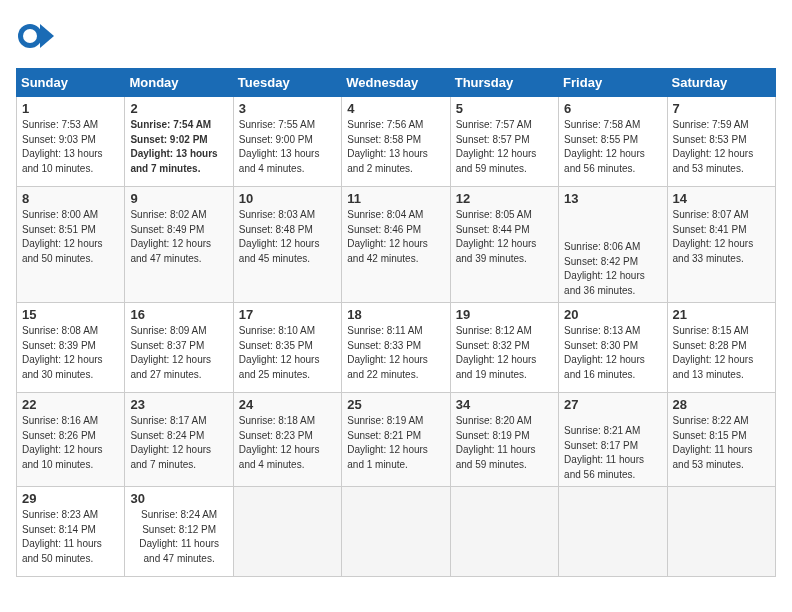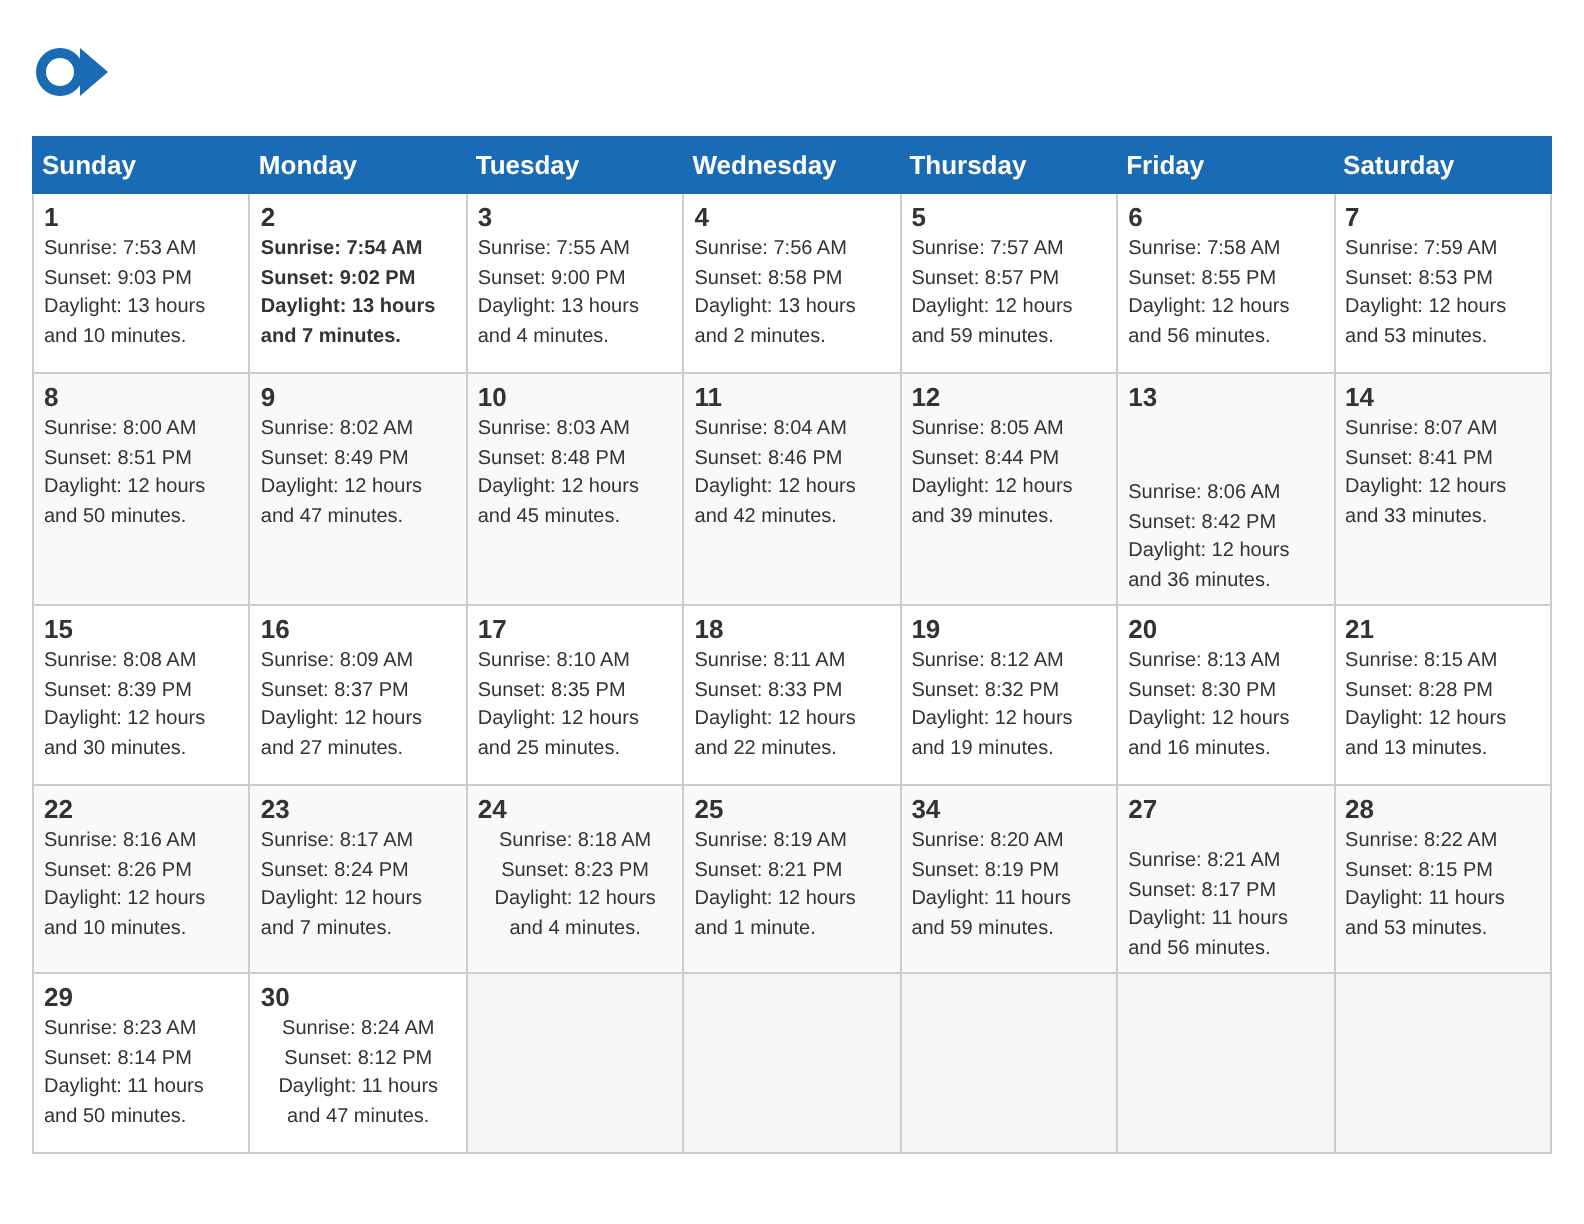--- a/index.html
+++ b/index.html
@@ -253,21 +253,21 @@
 Daylight: 12 hours and 10 minutes.</div>
         </td>
         <td>
           <span class="day-num">23</span>
           <div class="day-info" style="white-space: pre-line;">Sunrise: 8:17 AM
 Sunset: 8:24 PM
 Daylight: 12 hours and 7 minutes.</div>
         </td>
         <td>
           <span class="day-num">24</span>
-          <div class="day-info" style="white-space: pre-line; text-align: center;">Sunrise: 8:18 AM
+          <div class="day-info" style="white-space: pre-line;">Sunrise: 8:18 AM
 Sunset: 8:23 PM
 Daylight: 12 hours and 4 minutes.</div>
         </td>
         <td>
           <span class="day-num">25</span>
           <div class="day-info" style="white-space: pre-line;">Sunrise: 8:19 AM
 Sunset: 8:21 PM
 Daylight: 12 hours and 1 minute.</div>
         </td>
         <td>

